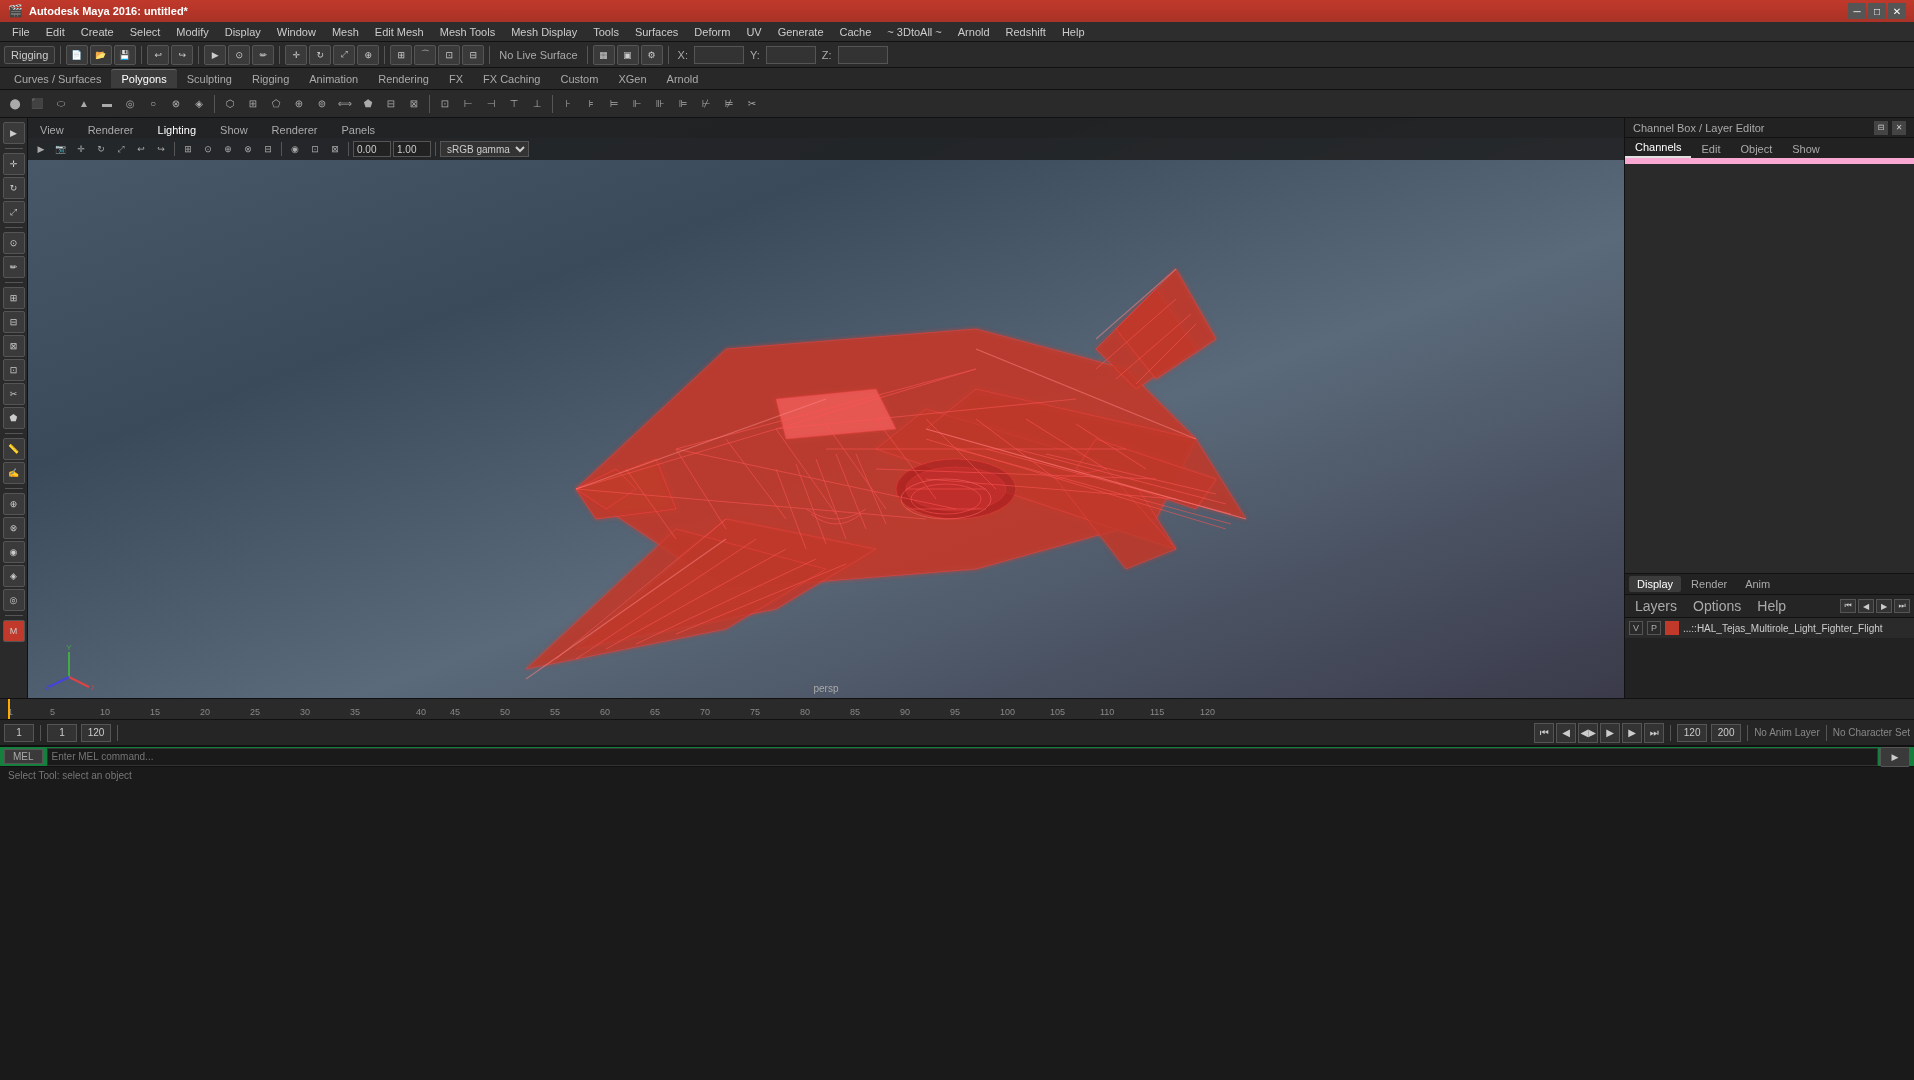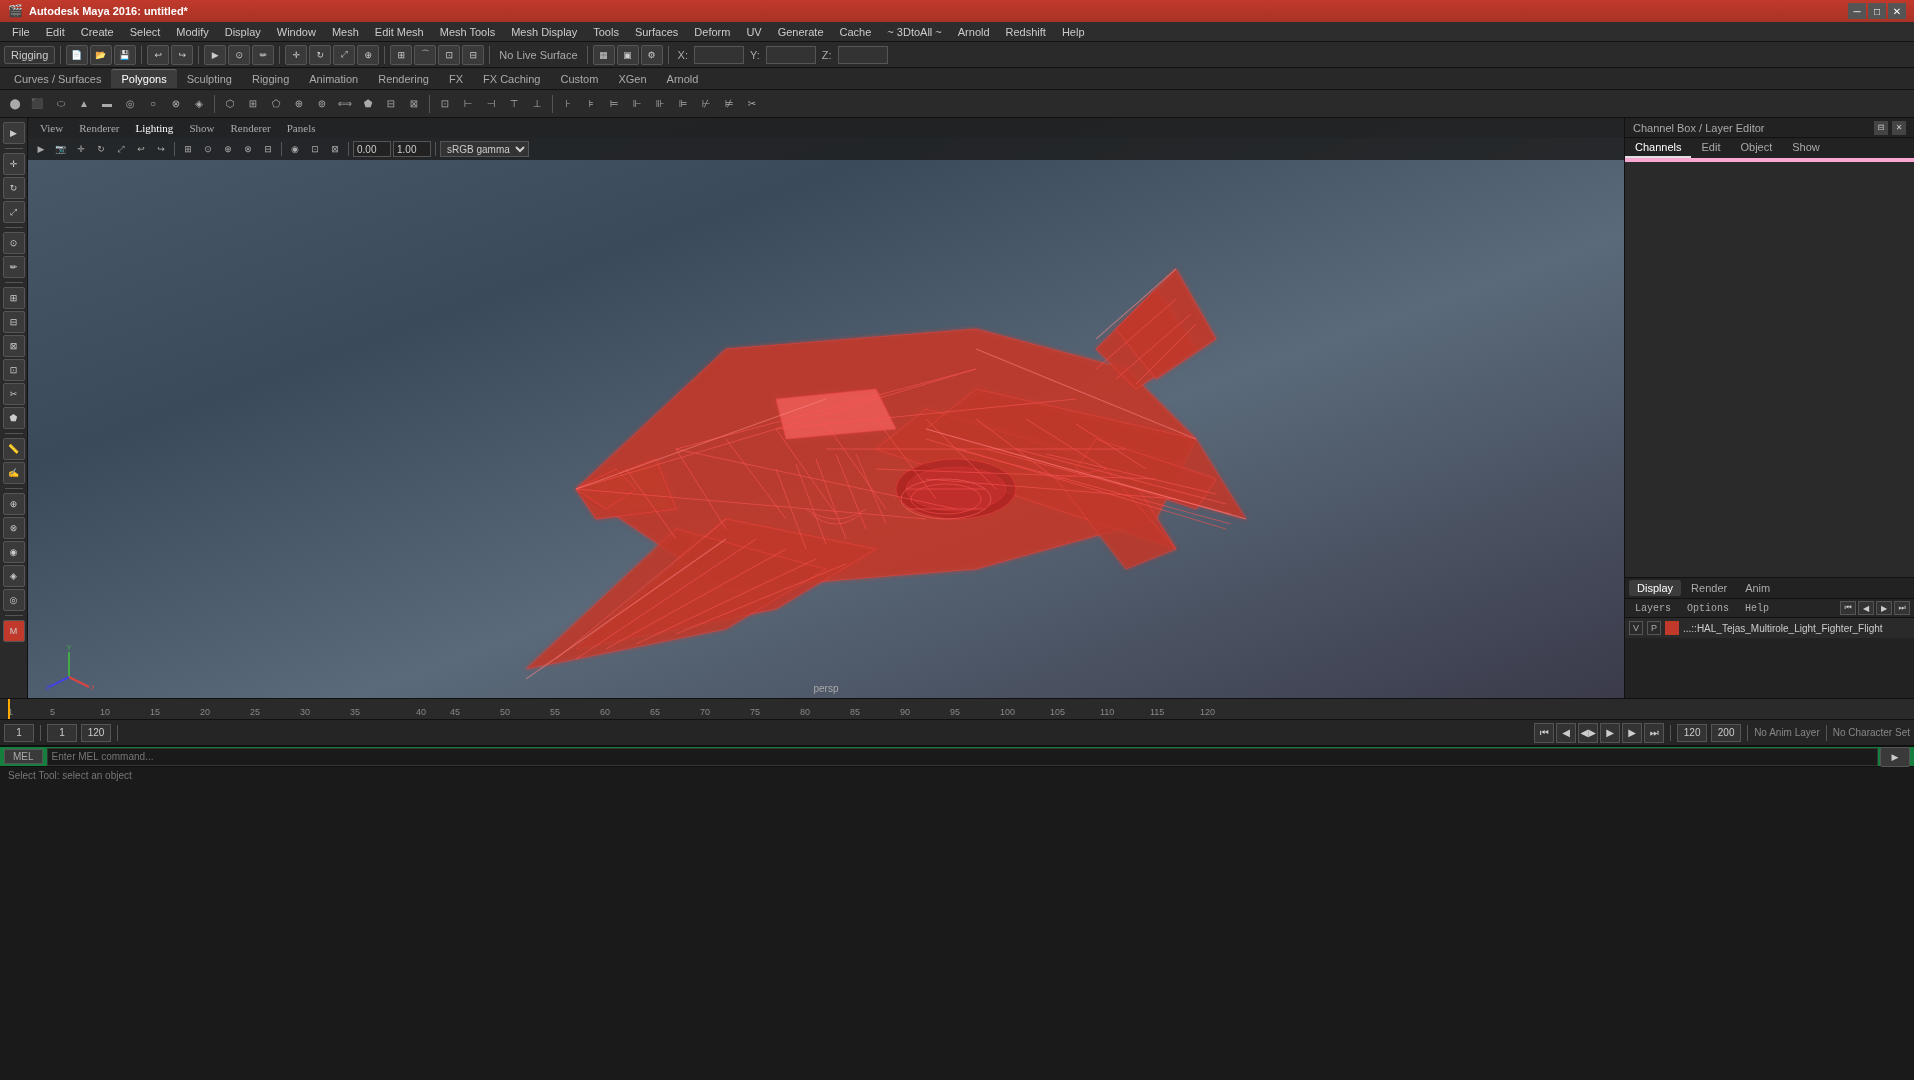--- a/index.html
+++ b/index.html
@@ -218,25 +218,24 @@
 
     
     #viewport-menubar {
       position: absolute;
       top: 0;
       left: 0;
       right: 0;
       height: 20px;
       background: rgba(30,30,30,0.9);
       display: flex;
-      align-items: center;
+      align-items: flex-end;
       padding: 0 4px;
-      gap: 0;
+      gap: 8px;
       z-index: 10;
-      font-family: Liberation Serif, serif;
     }
     .vp-menu-item {
       padding: 2px 8px;
       font-size: 11px;
       color: #aaa;
       cursor: pointer;
       white-space: nowrap;
     }
 
     
@@ -355,21 +354,22 @@
       color: #ccc;
       font-size: 8px;
       cursor: pointer;
       display: flex;
       align-items: center;
       justify-content: center;
     }
     #channel-tabs {
       display: flex;
       background: #222;
-      border-bottom: 4px solid #f9a8d4;
+      border-bottom: 6px solid #f9a8d4;
+      align-items: flex-end;
     }
     .channel-tab {
       padding: 3px 10px;
       font-size: 11px;
       color: #aaa;
       cursor: pointer;
     }
     .channel-tab.active { color: #fff; border-bottom: 2px solid #e0e0e0; }
     #channel-content {
       flex: 1;
@@ -398,24 +398,23 @@
     .display-tab.active { background: #3c3c3c; color: #fff; }
     #layers-options-row {
       display: flex;
       align-items: center;
       padding: 2px 4px;
       gap: 4px;
       border-bottom: 1px solid #111;
     }
     .lo-btn {
       padding: 1px 6px;
-      font-size: 10px;
-      color: #aaa;
-      cursor: pointer;
-      font-family: Liberation Mono, monospace;
+      font-size: 14px;
+      color: #aaa;
+      cursor: pointer;
     }
     #layer-nav-btns {
       display: flex;
       gap: 2px;
       margin-left: auto;
     }
     .ln-btn {
       width: 16px;
       height: 14px;
       background: #333;

